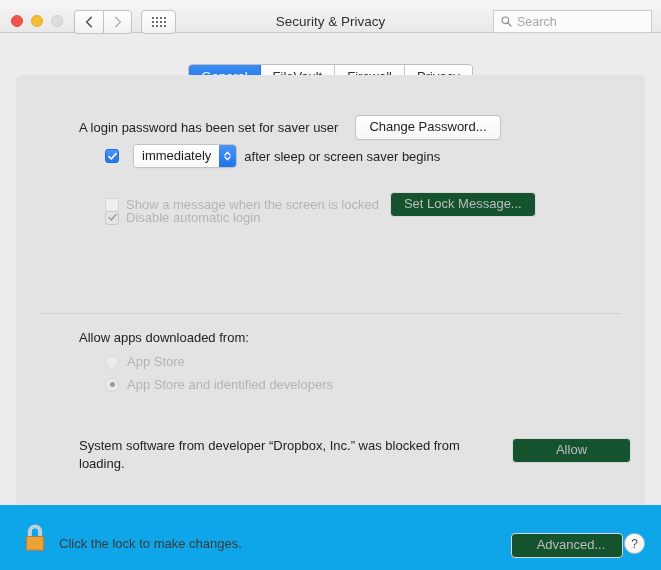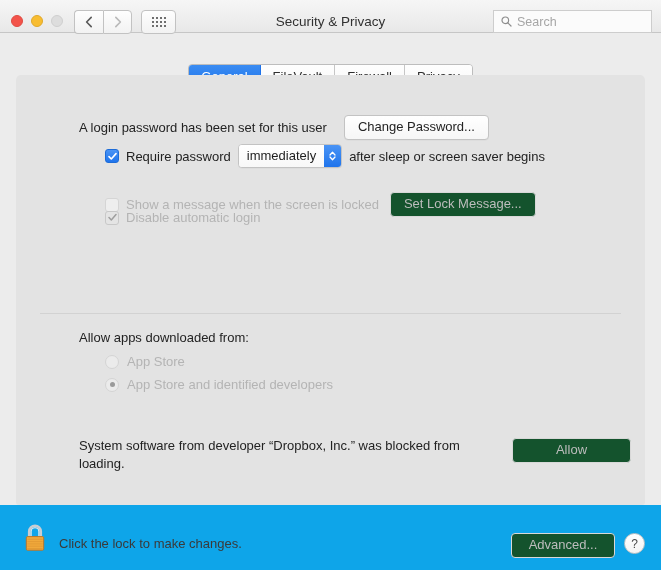--- a/index.html
+++ b/index.html
@@ -335,21 +335,21 @@
     font-size: 13px;
     color: #3a3a3a;
   }
   .advanced-wrap {
     position: absolute;
     left: 511px; top: 533px;
   }
   .btn.advanced {
     width: 102px;
     text-align: center;
-    padding-left: 0; padding-right: 0;
+    padding-left: 8px; padding-right: 0;
     display: block;
   }
   .help-btn {
     position: absolute;
     left: 624px; top: 533px;
     width: 21px; height: 21px;
     border-radius: 50%;
     background: linear-gradient(to bottom, #ffffff, #f4f4f4);
     border: 1px solid #c3c3c3;
     box-sizing: border-box;
@@ -428,31 +428,30 @@
       <div class="tab active">General</div>
       <div class="tab">FileVault</div>
       <div class="tab">Firewall</div>
       <div class="tab">Privacy</div>
     </div>
   </div>
 
   <div class="panel">
 
     <div class="pw-line">
-      <span class="label">A login password has been set for this user</span>
+      <span class="label">A login password has been set for saver user</span>
       <span class="btn">Change Password...</span>
     </div>
 
     <div class="cb-row r1">
       <span class="checkbox on">
         <svg width="9" height="9" viewBox="0 0 9 9">
             <polyline points="1,4.6 3.3,7 8,1.6" fill="none" stroke="#ffffff" stroke-width="1.6" stroke-linecap="round" stroke-linejoin="round"></polyline>
           </svg>
       </span>
-      <span class="row-text">Require password</span>
       <span class="popup">
         <span class="val">immediately</span>
         <span class="chev">
           <svg width="9" height="14" viewBox="0 0 9 14">
             <polyline points="2,6 4.5,3.3 7,6" fill="none" stroke="#ffffff" stroke-width="1.3" stroke-linecap="round" stroke-linejoin="round"></polyline>
             <polyline points="2,8 4.5,10.7 7,8" fill="none" stroke="#ffffff" stroke-width="1.3" stroke-linecap="round" stroke-linejoin="round"></polyline>
           </svg>
         </span>
       </span>
       <span class="row-text">after sleep or screen saver begins</span>

